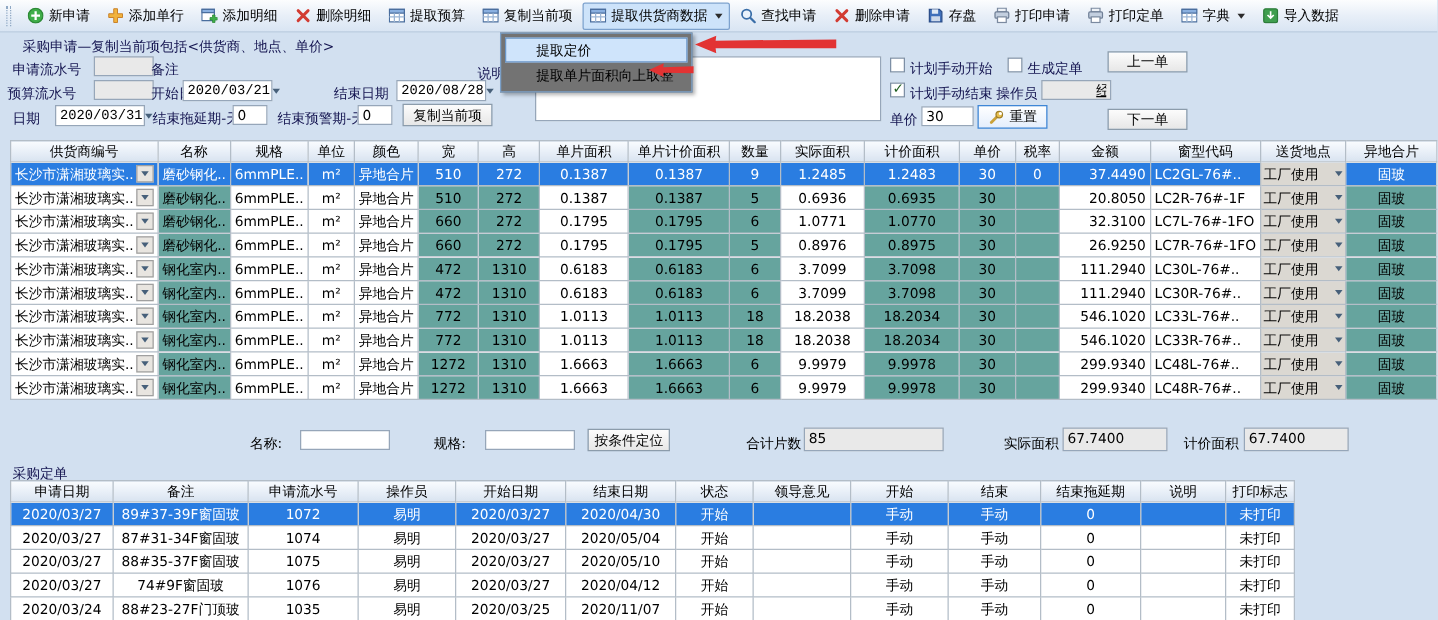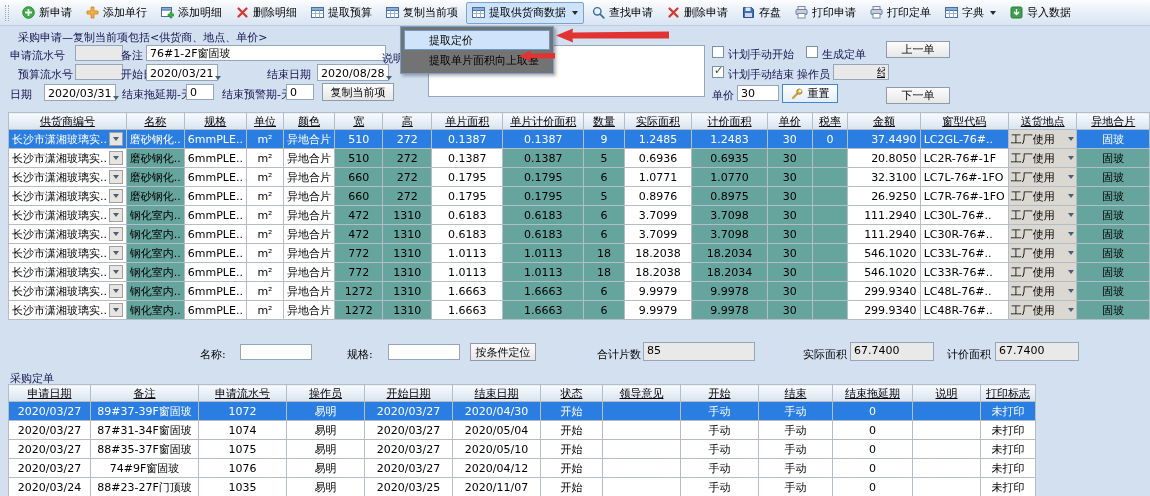--- a/index.html
+++ b/index.html
@@ -19,21 +19,21 @@
   .tb-caret{width:0;height:0;border-left:3px solid transparent;border-right:3px solid transparent;
             border-top:4px solid #2b2b2b;margin-left:3px;}
 
   
   .panel{position:absolute;left:0;top:26px;width:1150px;height:86px;background:#d2e0f0;}
   .flabel{position:absolute;color:#13134f;white-space:nowrap;}
   .fin{position:absolute;height:16px;border:1px solid #96a6b9;background:#fff;
        font:11px "DejaVu Sans","Liberation Sans",sans-serif;padding:0 3px;}
   .fin.gray{background:#e9e9e9;padding-left:43px;}
   .combo{position:absolute;height:17px;background:#fff;border:1px solid #96a6b9;display:flex;
-         align-items:flex-end;padding:0 3px;gap:2px;}
+         align-items:center;padding:0 3px;gap:2px;font-family:Liberation Mono, monospace;}
   .combo span{flex:1;}
   .car{width:0;height:0;border-left:3.5px solid transparent;border-right:3.5px solid transparent;
        border-top:4px solid #47607a;flex:none;}
   .btn{position:absolute;border:1px solid #8c9cab;background:linear-gradient(#fcfcfc,#e7e7e7);
        font:11px "DejaVu Sans","Liberation Sans",sans-serif;display:flex;align-items:center;
        justify-content:center;gap:3px;cursor:default;}
   .btn.reset{border:1px solid #3f86d6;background:linear-gradient(#ffffff,#e4eefc);}
   .cb{position:absolute;width:12px;height:12px;background:#fff;border:1px solid #7d8fa5;}
   .cb.checked::after{content:"✓";position:absolute;left:1px;top:-3px;font-size:11px;color:#1e5e1e;font-weight:bold;}
   .ta{position:absolute;background:#fff;border:1px solid #96a6b9;resize:none;}
@@ -42,21 +42,21 @@
   .menu{position:absolute;left:400px;top:26px;width:154px;background:#737373;border:1px solid #7ba0c8;
         box-shadow:2px 2px 3px rgba(0,0,0,.3);z-index:40;padding:3px;}
   .menu-item{height:20px;display:flex;align-items:center;padding-left:24px;border:1px solid transparent;}
   .menu-item.selected{background:var(--menu-hl,#cfe4fb);border-color:#6a96c8;}
   .arrow{position:absolute;z-index:50;}
 
   
   .gridwrap{position:absolute;}
   table{border-collapse:collapse;table-layout:fixed;background:#fff;}
   th,td{border:1px solid #b3bdc7;overflow:hidden;white-space:nowrap;font-weight:normal;text-align:center;}
-  th{height:17px;background:linear-gradient(#f8fbfe,#e7eef7 55%,#d8e3f0);font-size:11px;padding:0 2px;text-decoration:underline;}
+  th{height:17px;background:linear-gradient(#f8fbfe,#e7eef7 55%,#d8e3f0);font-size:11px;padding:0 2px;}
   td{height:19px;padding:0 3px;font-size:11px;}
   td.teal{background:var(--teal,#66a49e);}
   tr.sel td{background:var(--sel,#2a7de1);color:#fff;}
   td.al{text-align:left;} td.ar{text-align:right;}
   .ddin{display:flex;align-items:center;gap:2px;height:100%;}
   .ddin span{flex:1;text-align:left;}
   td.ddcell{background:#dbd8d2;padding:0 2px;}
   tr.sel td.ddcell{background:#dbd8d2;color:#000;}
   .cbtn{width:13px;height:14px;background:#e8e5e0;border:1px solid #a0a0a0;display:flex;align-items:center;
         justify-content:center;flex:none;margin-left:auto;}
@@ -215,25 +215,24 @@
       <span>导入数据</span>
     </div>
   </div>
 
 <div class="panel">
   <span class="flabel" style="left:18px;top:4px">采购申请—复制当前项包括&lt;供货商、地点、单价&gt;</span>
 
   <span class="flabel" style="left:10px;top:22px">申请流水号</span>
   <input class="fin gray" style="left: 75px; top: 19px; width: 40px;" value="1121">
   <span class="flabel" style="left:121px;top:22px">备注</span>
-  <input class="fin" style="left: 146px; top: 19px; width: 240px;" value="76#1-2F窗固玻">
   <span class="flabel" style="left:382px;top:25px">说明</span>
   <textarea class="ta" style="left: 428px; top: 19px; width: 277px; height: 52px;"></textarea>
 
-  <span class="flabel" style="left:18px;top:41px">预算流水号</span>
+  <span class="flabel" style="left:6px;top:41px">预算流水号</span>
   <input class="fin gray" style="left: 75px; top: 38px; width: 40px;" value="9252">
   <span class="flabel" style="left:121px;top:41px">开始日期</span>
   <div class="combo" style="left:146px;top:38px;width:72px">
     <span>2020/03/21</span>
       <i class="car"></i>
   </div>
   <span class="flabel" style="left:267px;top:41px">结束日期</span>
   <div class="combo" style="left:317px;top:38px;width:72px">
     <span>2020/08/28</span>
       <i class="car"></i>

